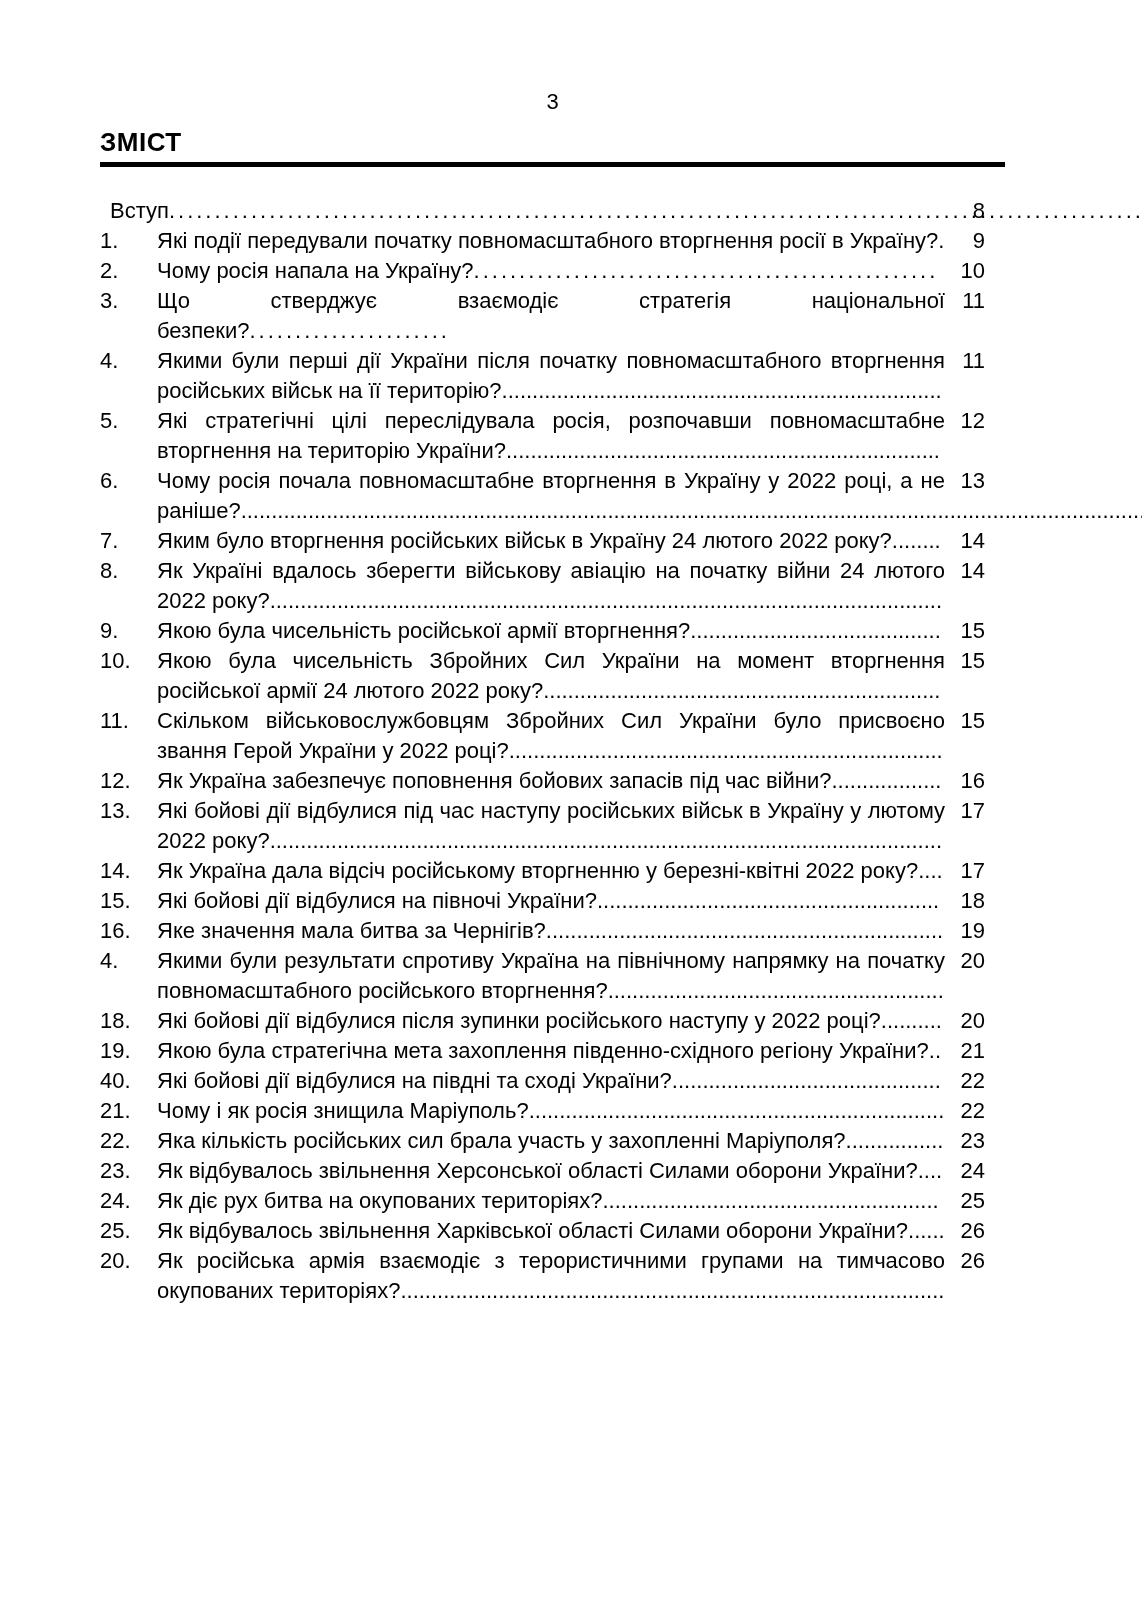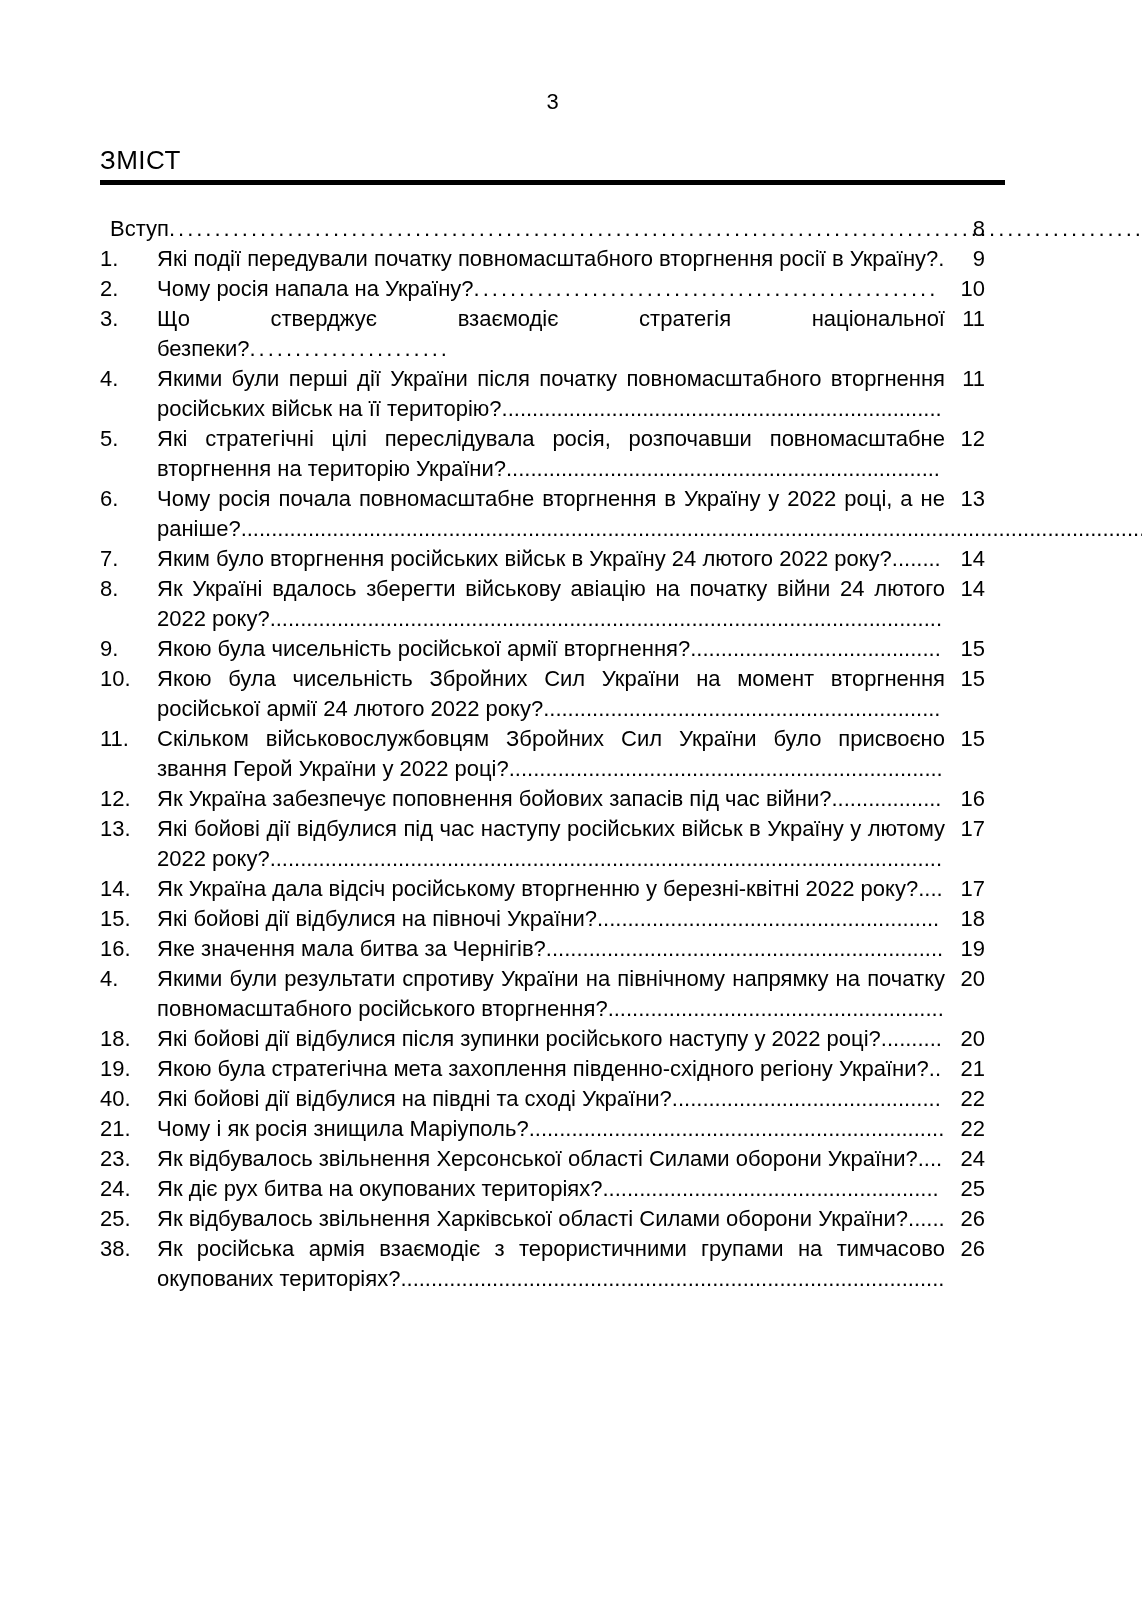--- a/index.html
+++ b/index.html
@@ -13,24 +13,24 @@
   .sheet { position: relative; width: 1142px; height: 1615px; background: #fff; }
   .content { margin-left: 100px; width: 905px; padding-top: 90px; }
 
   .page-number-top {
     text-align: center;
     font-size: 22px;
     line-height: 24px;
   }
 
   .toc-title {
-    margin-top: 32px;
+    margin-top: 14px;
     font-size: 26px;
     line-height: 28px;
-    font-weight: 400;
+    font-weight: 700;
     letter-spacing: 0.5px;
   }
   .title-rule {
     margin-top: 6px;
     height: 5px;
     background: #000;
   }
 
   .toc-list { margin-top: 29px; }
 
@@ -157,21 +157,21 @@
   </div>
 
   <div class="toc-row">
     <div class="toc-num">16.</div>
     <div class="toc-text"><span class="t">Яке значення мала битва за Чернігів?</span><span class="leader">.................................................................</span></div>
     <div class="toc-page">19</div>
   </div>
 
   <div class="toc-row">
     <div class="toc-num">4.</div>
-    <div class="toc-text"><span class="t">Якими були результати спротиву України на північному напрямку на початку повномасштабного російського вторгнення?</span><span class="leader">.......................................................</span></div>
+    <div class="toc-text"><span class="t">Якими були результати спротиву Україна на північному напрямку на початку повномасштабного російського вторгнення?</span><span class="leader">.......................................................</span></div>
     <div class="toc-page">20</div>
   </div>
 
   <div class="toc-row">
     <div class="toc-num">18.</div>
     <div class="toc-text"><span class="t">Які бойові дії відбулися після зупинки російського наступу у 2022 році?</span><span class="leader">..........</span></div>
     <div class="toc-page">20</div>
   </div>
 
   <div class="toc-row">
@@ -185,39 +185,44 @@
     <div class="toc-text"><span class="t">Які бойові дії відбулися на півдні та сході України?</span><span class="leader">............................................</span></div>
     <div class="toc-page">22</div>
   </div>
 
   <div class="toc-row">
     <div class="toc-num">21.</div>
     <div class="toc-text"><span class="t">Чому і як росія знищила Маріуполь?</span><span class="leader">....................................................................</span></div>
     <div class="toc-page">22</div>
   </div>
 
+  <div class="toc-row">
+    <div class="toc-num">22.</div>
+    <div class="toc-text"><span class="t">Яка кількість російських сил брала участь у захопленні Маріуполя?</span><span class="leader">................</span></div>
+    <div class="toc-page">23</div>
+  </div>
 
   <div class="toc-row">
     <div class="toc-num">23.</div>
     <div class="toc-text"><span class="t">Як відбувалось звільнення Херсонської області Силами оборони України?</span><span class="leader">....</span></div>
     <div class="toc-page">24</div>
   </div>
 
   <div class="toc-row">
     <div class="toc-num">24.</div>
     <div class="toc-text"><span class="t">Як діє рух битва на окупованих територіях?</span><span class="leader">.......................................................</span></div>
     <div class="toc-page">25</div>
   </div>
 
   <div class="toc-row">
     <div class="toc-num">25.</div>
     <div class="toc-text"><span class="t">Як відбувалось звільнення Харківської області Силами оборони України?</span><span class="leader">......</span></div>
     <div class="toc-page">26</div>
   </div>
 
   <div class="toc-row">
-    <div class="toc-num">38.</div>
+    <div class="toc-num">20.</div>
     <div class="toc-text"><span class="t">Як російська армія взаємодіє з терористичними групами на тимчасово окупованих територіях?</span><span class="leader">.........................................................................................</span></div>
     <div class="toc-page">26</div>
   </div>
 </div>
   </div>
 </div>
 
 </body></html>

